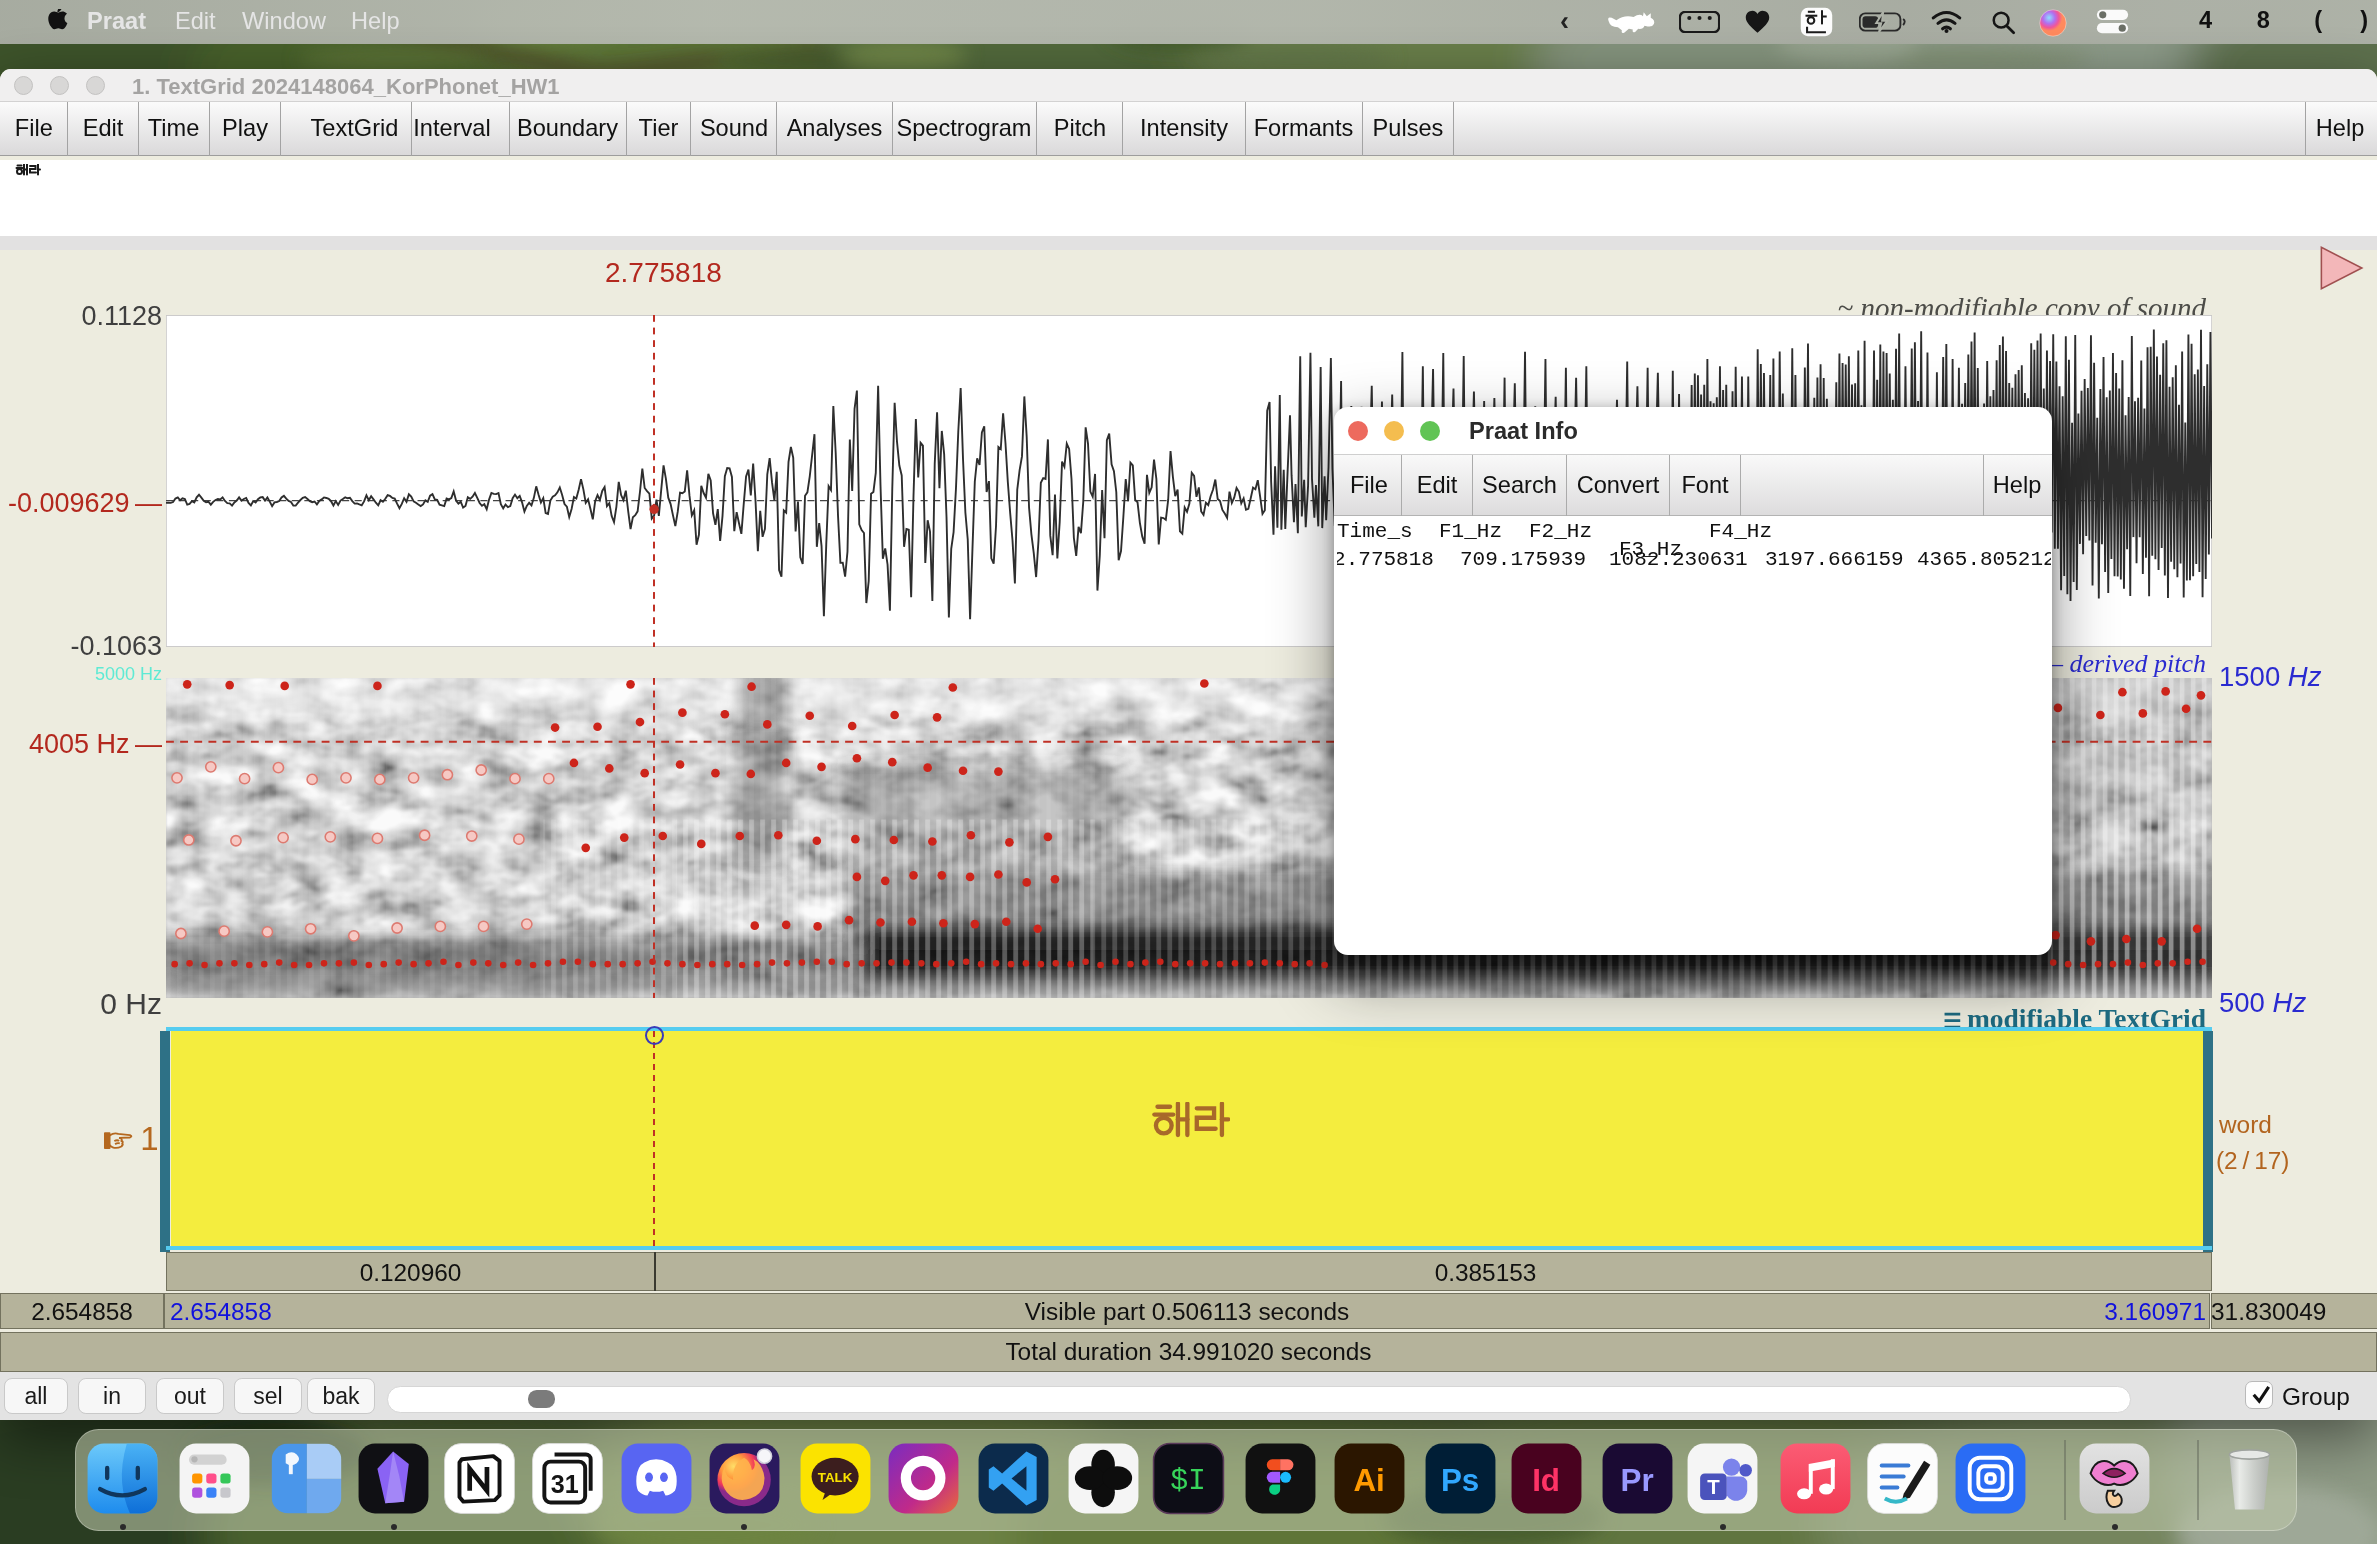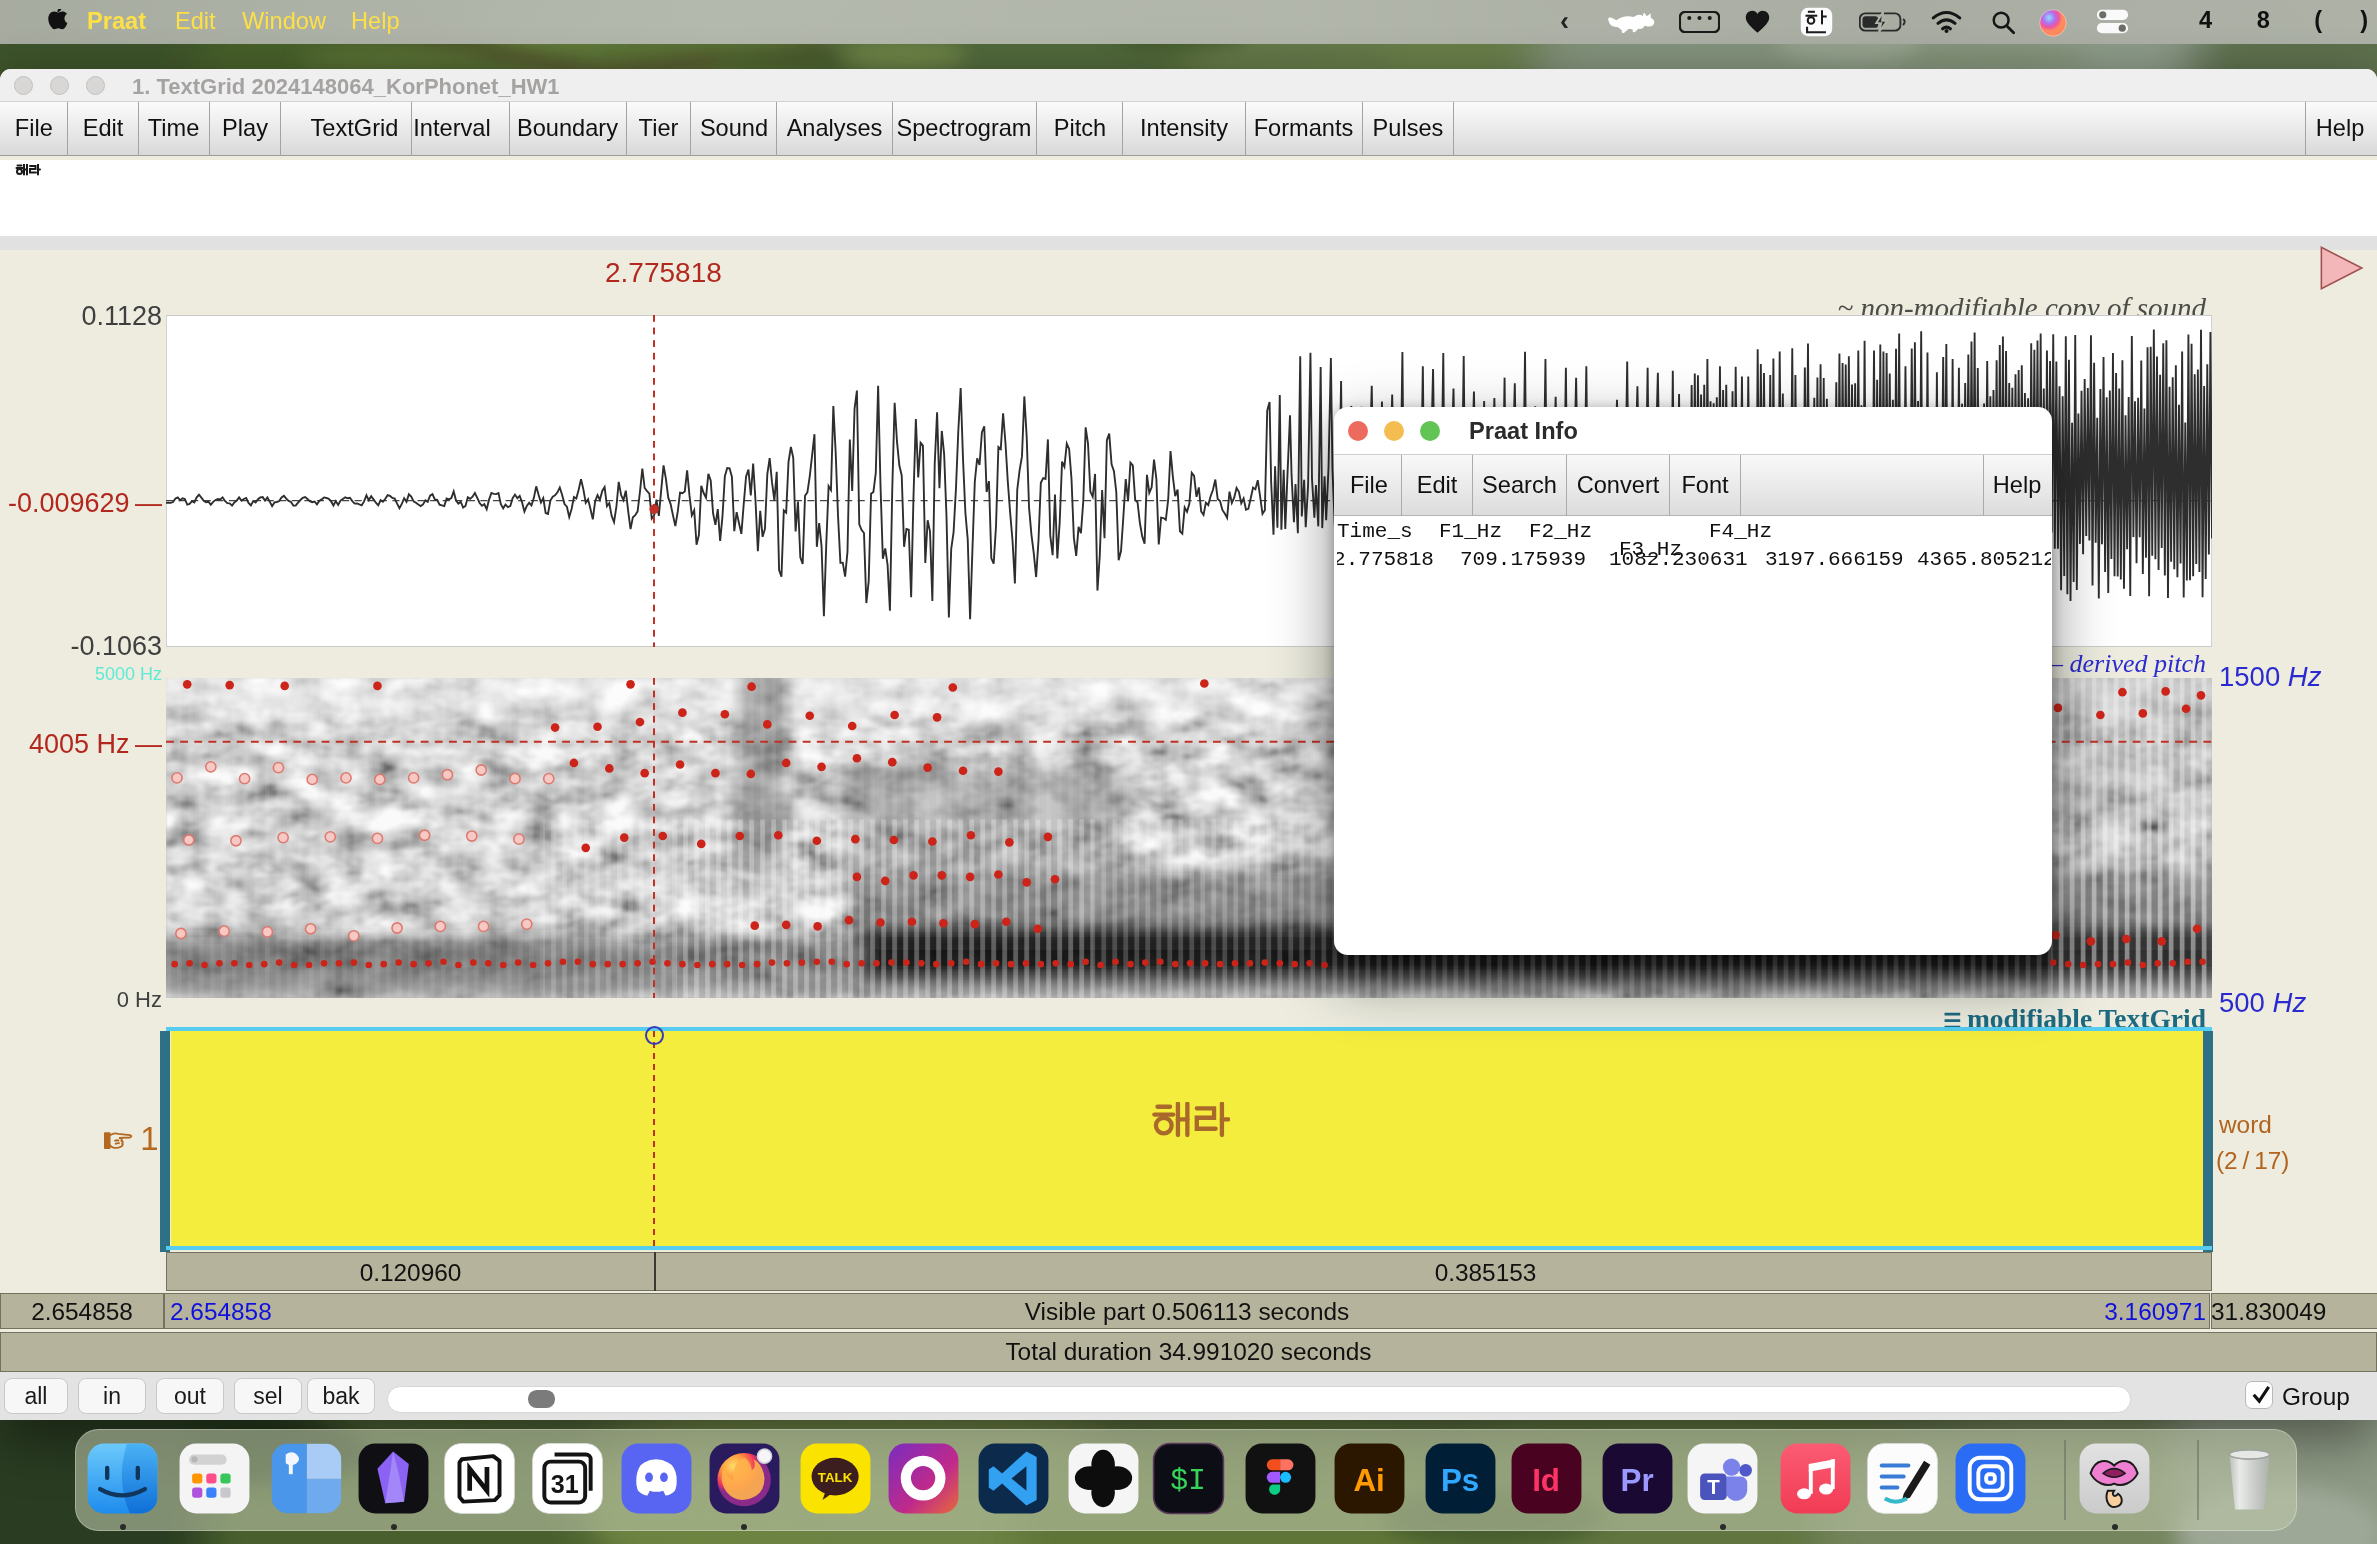--- a/index.html
+++ b/index.html
@@ -48,21 +48,21 @@
     <ellipse cx="1500" cy="40" rx="90" ry="24" fill="#3c5426"></ellipse>
     <ellipse cx="2350" cy="55" rx="90" ry="26" fill="#9aa692"></ellipse>
     <ellipse cx="350" cy="1850" rx="120" ry="40" fill="#1f3016"></ellipse>
     <ellipse cx="900" cy="1940" rx="140" ry="40" fill="#6d8441"></ellipse>
     <ellipse cx="1900" cy="1930" rx="140" ry="40" fill="#42592b"></ellipse>
     <ellipse cx="2900" cy="1950" rx="130" ry="60" fill="#a3ac9c"></ellipse>
   </g>
 </svg>
 
 <div class="abs" style="left:0;top:0;width:2377px;height:44px;background:linear-gradient(90deg,#aaaea4 0%,#b7bbb1 30%,#b4b8ae 55%,#a9ada3 80%,#b0b4aa 100%);opacity:0.97"></div>
-<div class="abs" style="left:0;top:0;width:2377px;height:44px;color:#fde047;font-size:23.6px;">
+<div class="abs" style="left:0;top:0;width:2377px;height:44px;color:#e5e5e5;font-size:23.6px;">
 
   <svg class="abs" style="left:47px;top:8.6px" width="23.6" height="27" viewBox="0 0 30 34">
     <path fill="#111" d="M25.1,18.2c0-4.6,3.8-6.8,4-6.9c-2.2-3.2-5.6-3.6-6.8-3.7c-2.9-0.3-5.6,1.7-7.1,1.7c-1.5,0-3.7-1.7-6.1-1.6C6,7.8,3.1,9.5,1.5,12.3c-3.2,5.6-0.8,13.9,2.3,18.4c1.5,2.2,3.3,4.7,5.7,4.6c2.3-0.1,3.2-1.5,6-1.5c2.8,0,3.6,1.5,6,1.4c2.5,0,4.1-2.2,5.6-4.4c1.8-2.6,2.5-5.1,2.5-5.2C29.5,25.6,25.1,23.9,25.1,18.2z" transform="scale(0.82) translate(2,-4)"></path>
     <path fill="#111" d="M19.5,5.2c1.3-1.6,2.1-3.7,1.9-5.2c-1.8,0.1-4,1.2-5.3,2.7c-1.2,1.4-2.2,3.6-1.9,5.7C16.2,8.6,18.2,6.8,19.5,5.2z" transform="scale(0.82) translate(2,-4)"></path>
   </svg>
   <span class="abs" style="left:87px;top:7.9px;font-weight:bold;">Praat</span>
   <span class="abs" style="left:175px;top:7.9px;">Edit</span>
   <span class="abs" style="left:242px;top:7.9px;">Window</span>
   <span class="abs" style="left:351px;top:7.9px;">Help</span>
 </div>
@@ -224,21 +224,21 @@
       </g>
     </svg></div>
 
 <div class="abs" style="left:0px;top:250px;width:2377px;height:1170px;background:#edecdf;"></div>
 
 <div class="abs" style="left:0;top:301px;width:162px;text-align:right;font-size:27px;color:#3f3f3f;">0.1128</div>
 <div class="abs" style="left:0;top:488px;width:162px;text-align:right;font-size:27px;color:#b3281e;">-0.009629 —</div>
 <div class="abs" style="left:0;top:631px;width:162px;text-align:right;font-size:27px;color:#3f3f3f;">-0.1063</div>
 <div class="abs" style="left:0;top:664px;width:162px;text-align:right;font-size:18px;color:#5eead4;">5000 Hz</div>
 <div class="abs" style="left:0;top:729px;width:162px;text-align:right;font-size:27px;color:#b3281e;">4005 Hz —</div>
-<div class="abs" style="left:0;top:987px;width:162px;text-align:right;font-size:22px;color:#3f3f3f;">0 Hz</div>
+<div class="abs" style="left:0;top:987px;width:162px;text-align:right;font-size:30px;color:#3f3f3f;">0 Hz</div>
 
 <div class="abs" style="left:2219px;top:661px;font-size:27.5px;color:#2a2ad0;">1500 <i>Hz</i></div>
 <div class="abs" style="left:2219px;top:987px;font-size:27.5px;color:#2a2ad0;">500 <i>Hz</i></div>
 <div class="abs" style="left:1730px;top:292px;width:476px;text-align:right;font-family:'Liberation Serif',serif;font-style:italic;font-size:29px;color:#4c4c48;">~ non-modifiable copy of sound</div>
 <div class="abs" style="left:1887px;top:649px;width:319px;text-align:right;font-family:'Liberation Serif',serif;font-style:italic;font-size:26px;color:#2a2ad0;">– derived pitch</div>
 <div class="abs" style="left:1887px;top:1003px;width:319px;text-align:right;font-family:'Liberation Serif',serif;font-weight:bold;font-size:27.5px;color:#1d6a80;"><span style="font-size:20.4px;letter-spacing:-1.6px;">☰</span>&nbsp;modifiable TextGrid</div>
 
 <svg class="abs" style="left:2319px;top:245px" width="46" height="46" viewBox="0 0 58 58">
   <path d="M3,3 L3,55 L54,29 Z" fill="#f3b7b9" stroke="#a05050" stroke-width="2"></path>
 </svg>

